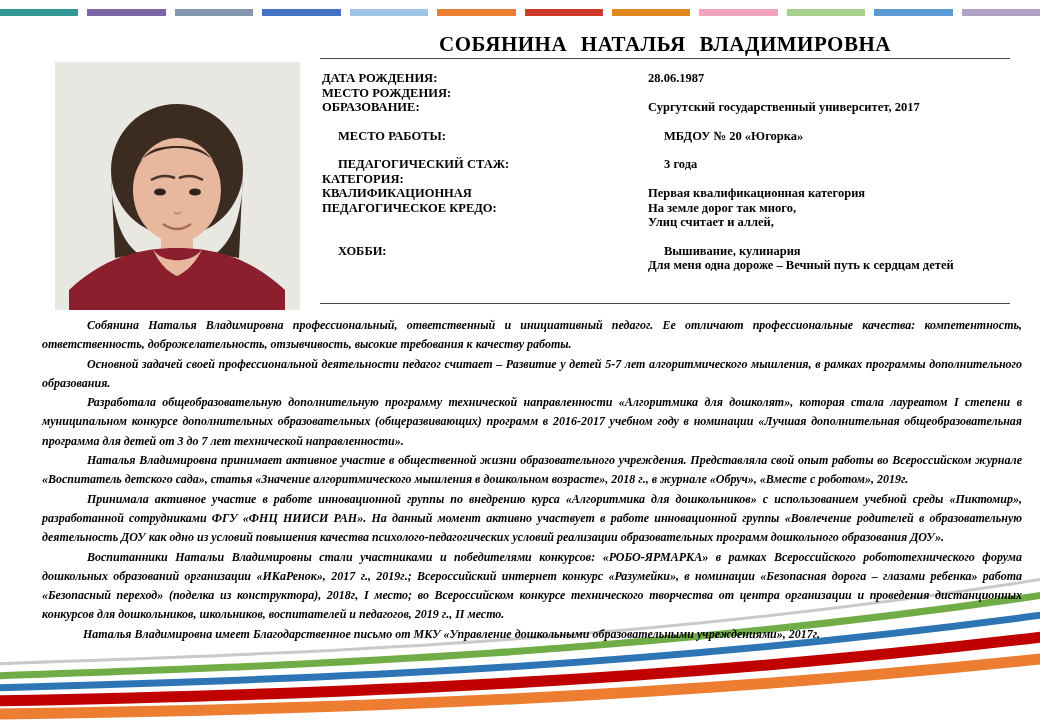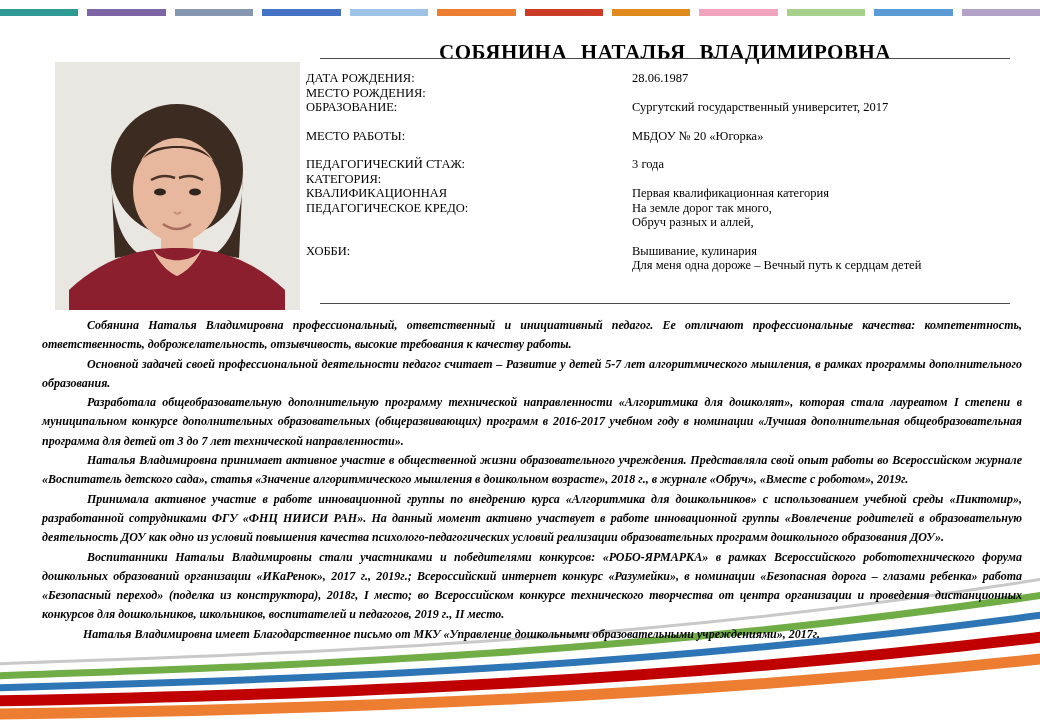--- a/index.html
+++ b/index.html
@@ -12,39 +12,39 @@
     color: #000;
   }
   
   .stripe {
     position: absolute; top: 9px; left: 0; width: 1040px; height: 7px;
     display: flex; gap: 9px;
   }
   .stripe .seg { flex: 1 1 0; height: 100%; }
   
   .title {
-    position: absolute; left: 318px; top: 40px; width: 694px;
+    position: absolute; left: 318px; top: 32px; width: 694px;
     text-align: center; font-size: 21px; font-weight: bold;
     letter-spacing: 0.5px; word-spacing: 8px; white-space: nowrap;
   }
   .rule { position: absolute; left: 320px; width: 690px; height: 0; border-top: 1.5px solid #4a4a4a; }
   .rule-1 { top: 58px; }
   .rule-2 { top: 303px; }
   
   .photo {
     position: absolute; left: 55px; top: 62px; width: 245px; height: 248px;
     overflow: hidden;
   }
   
   .ptable {
-    position: absolute; left: 306px; top: 71px; width: 690px;
-    font-size: 12.5px; font-weight: normal; line-height: 14.5px;
+    position: absolute; left: 322px; top: 71px; width: 690px;
+    font-size: 12.5px; font-weight: bold; line-height: 14.5px;
   }
   .prow { display: flex; }
-  .prow.gap { margin-top: 14px; }
+  .prow.gap { margin-top: 14px; margin-left: 16px; }
   .prow .lbl { width: 326px; flex: none; }
   .prow .val { flex: 1; }
   
   .bio {
     position: absolute; left: 42px; top: 316px; width: 980px;
     font-size: 12px; font-weight: bold; font-style: italic;
     line-height: 19.3px; text-align: justify;
     z-index: 2;
   }
   .bio p { text-indent: 45px; }
@@ -125,21 +125,21 @@
   <div class="prow">
     <span class="lbl">КВАЛИФИКАЦИОННАЯ</span>
     <span class="val">Первая квалификационная категория</span>
   </div>
   <div class="prow">
     <span class="lbl">ПЕДАГОГИЧЕСКОЕ КРЕДО:</span>
     <span class="val">На земле дорог так много,</span>
   </div>
   <div class="prow">
     <span class="lbl"></span>
-    <span class="val">Обруч разных и аллей,</span>
+    <span class="val">Улиц считает и аллей,</span>
   </div>
   <div class="prow gap">
     <span class="lbl">ХОББИ:</span>
     <span class="val">Вышивание, кулинария</span>
   </div>
   <div class="prow">
     <span class="lbl"></span>
     <span class="val">Для меня одна дороже – Вечный путь к сердцам детей</span>
   </div>
 </div>

